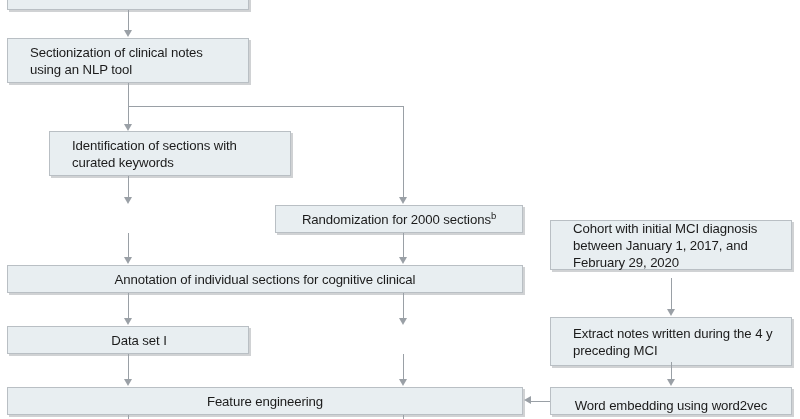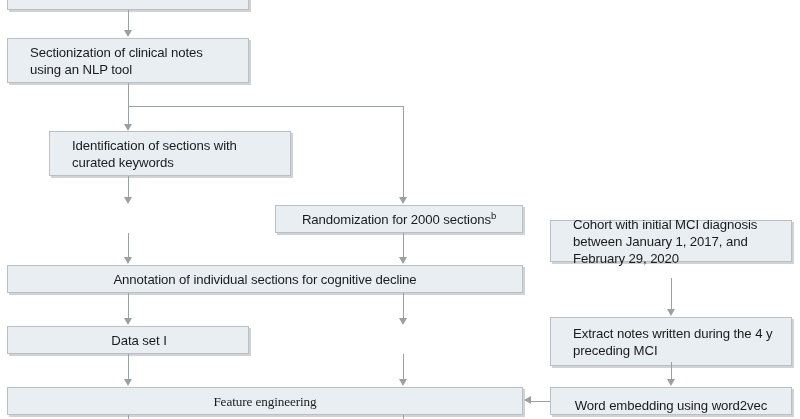--- a/index.html
+++ b/index.html
@@ -102,45 +102,45 @@
   <div class="node center" style="left:275px; top:205px; width:248px; height:28px;">
     <span class="txt"><span>Randomization for 2000 sections</span><sup>b</sup></span>
   </div>
 
   <div class="vline" style="left:128px; top:233px; height:25px;"></div>
   <div class="arrowdown" style="left:123.5px; top:257px;"></div>
   <div class="vline" style="left:403px; top:233px; height:25px;"></div>
   <div class="arrowdown" style="left:398.5px; top:257px;"></div>
 
   <div class="node center" style="left:7px; top:265px; width:516px; height:28px;">
-    <span class="txt">Annotation of individual sections for cognitive decline</span>
+    <span class="txt">Annotation of individual sections for cognitive clinical</span>
   </div>
 
   <div class="vline" style="left:128px; top:293px; height:26px;"></div>
   <div class="arrowdown" style="left:123.5px; top:318px;"></div>
   <div class="vline" style="left:403px; top:293px; height:26px;"></div>
   <div class="arrowdown" style="left:398.5px; top:318px;"></div>
 
   <div class="node center" style="left:7px; top:326px; width:242px; height:28px;padding-left:22px;">
     <span class="txt">Data set I</span>
   </div>
 
   <div class="vline" style="left:128px; top:354px; height:26px;"></div>
   <div class="arrowdown" style="left:123.5px; top:379px;"></div>
   <div class="vline" style="left:403px; top:354px; height:26px;"></div>
   <div class="arrowdown" style="left:398.5px; top:379px;"></div>
 
-  <div class="node center" style="left:7px; top:387px; width:516px; height:28px;font-family:Liberation Serif, serif;">
+  <div class="node center" style="left:7px; top:387px; width:516px; height:28px;">
     <span class="txt">Feature engineering</span>
   </div>
 
   <div class="vline" style="left:128px; top:415px; height:4px;"></div>
   <div class="vline" style="left:403px; top:415px; height:4px;"></div>
 
-  <div class="node padleft" style="left:550px; top:220px; width:242px; height:42px;">
+  <div class="node padleft" style="left:550px; top:220px; width:242px; height:50px;">
     <span class="txt">Cohort with initial MCI diagnosis
 between January 1, 2017, and
 February 29, 2020</span>
   </div>
 
   <div class="vline" style="left:671px; top:278px; height:32px;"></div>
   <div class="arrowdown" style="left:666.5px; top:309px;"></div>
 
   <div class="node padleft" style="left:550px; top:317px; width:242px; height:49px;align-items:center;">
     <span class="txt">Extract notes written during the 4 y

